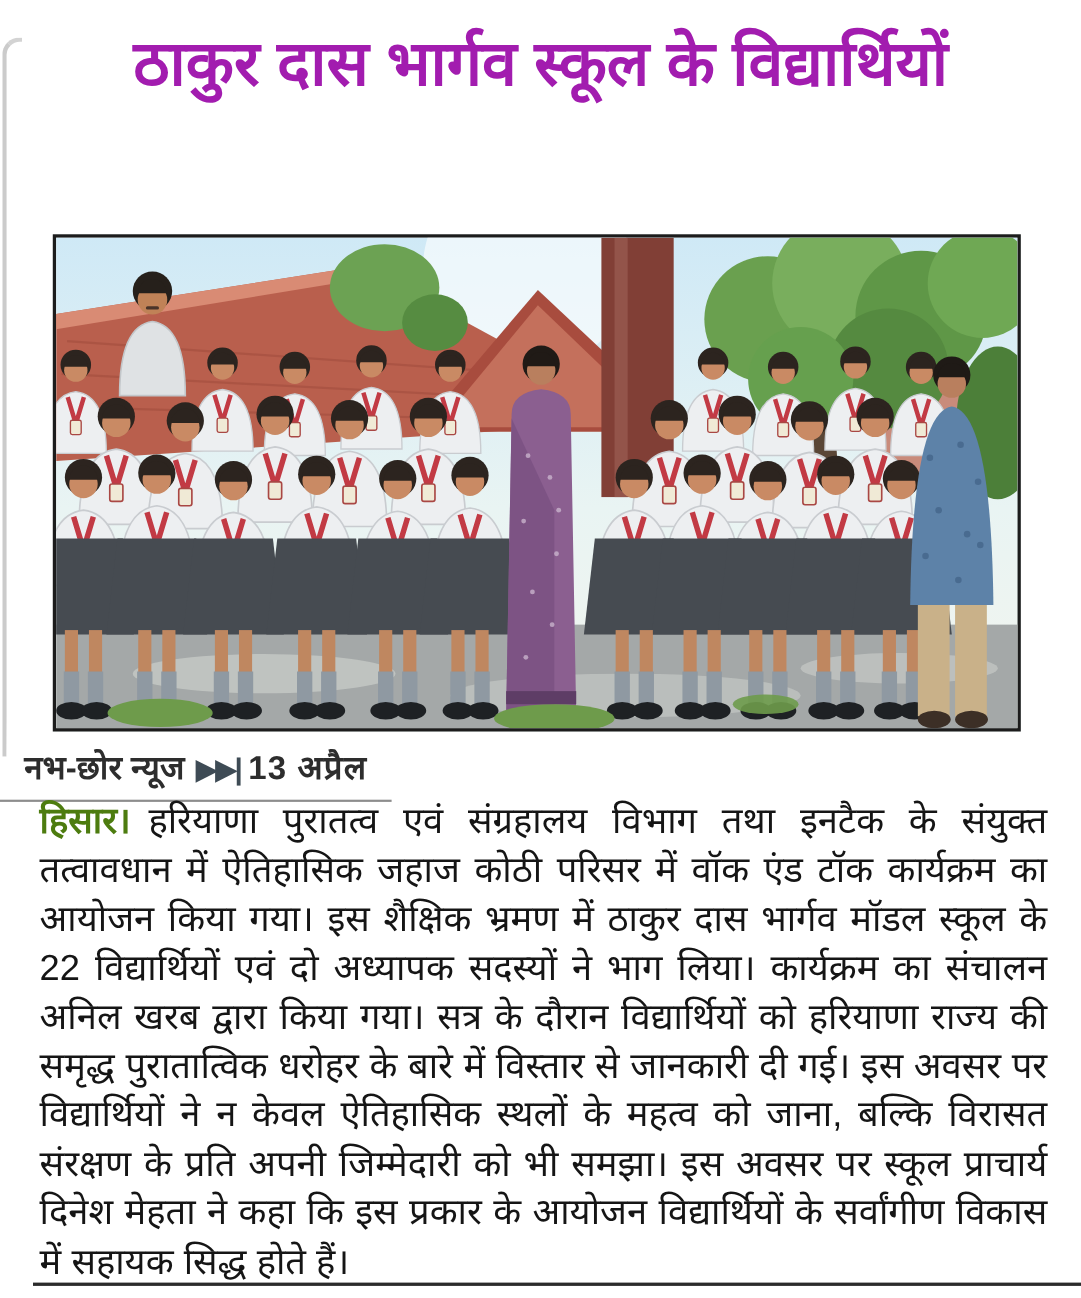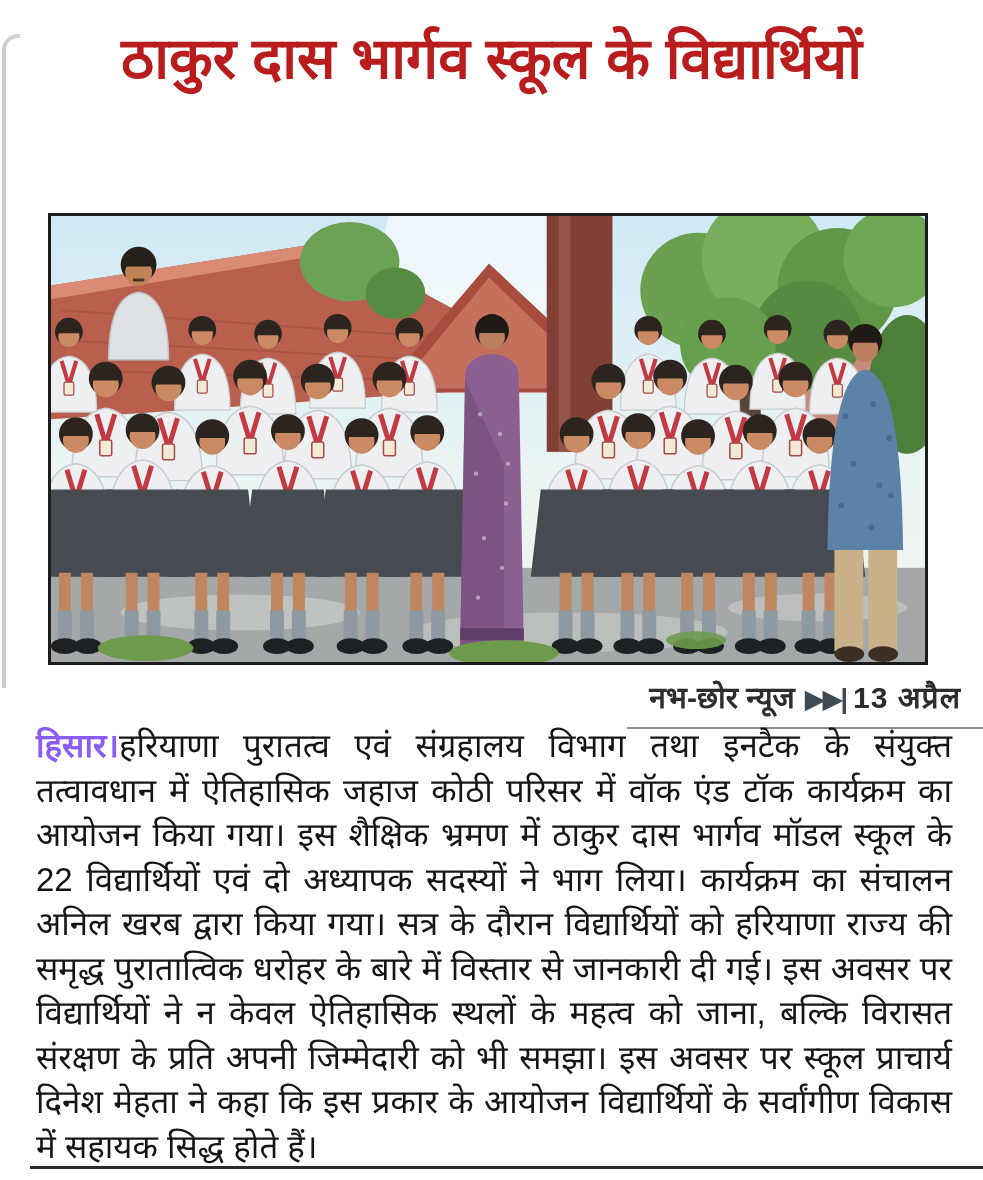--- a/index.html
+++ b/index.html
@@ -9,44 +9,44 @@
   }
   
   .left-curl{
     position:absolute;left:2px;top:34px;width:14px;height:650px;
     border-left:4px solid #c3c3c3;border-top:4px solid #cccccc;
     border-top-left-radius:16px;opacity:.85;
   }
   
   .headline{
     position:absolute;left:20px;right:20px;top:14px;margin:0;
-    text-align:center;font-weight:800;color:#b91c1c;
+    text-align:center;font-weight:800;color:#a21caf;
     font-size:57px;line-height:1.55;letter-spacing:0px;
   }
   .hl-line{display:block;white-space:nowrap;}
   
   .photo{
     position:absolute;left:48px;top:213px;width:874px;height:446px;margin:0;
     border:3px solid #1c1c1c;background:#e8f1ef;overflow:hidden;
   }
   .photo svg{display:block;width:100%;height:100%;}
   
   .byline{
-    position:absolute;left:0;right:0;top:676px;text-align:right;
+    position:absolute;left:0;right:0;top:676px;text-align:left;
     font-size:30px;font-weight:700;color:#2d2d2d;
   }
   .byline-inner{display:inline-block;border-bottom:2px solid #8d8d8d;padding:0 22px 10px 22px;}
   .ff-icon{color:#3e4b55;font-size:27px;letter-spacing:-3px;padding:0 8px 0 10px;}
   .byline-date{letter-spacing:1px;}
   
   .body-text{
     position:absolute;left:36px;top:724px;width:916px;margin:0;
     font-size:33px;line-height:44.5px;text-align:justify;color:#151515;
   }
-  .dateline{font-weight:800;color:#8b5cf6;}
+  .dateline{font-weight:800;color:#4d7c0f;margin-right:16px;}
   
   .bottom-rule{position:absolute;left:30px;top:1166px;width:953px;height:3px;background:#2b2b2b;}
 </style>
 </head>
 <body>
 
 <div class="page">
 
   <div class="left-curl"></div>
 

